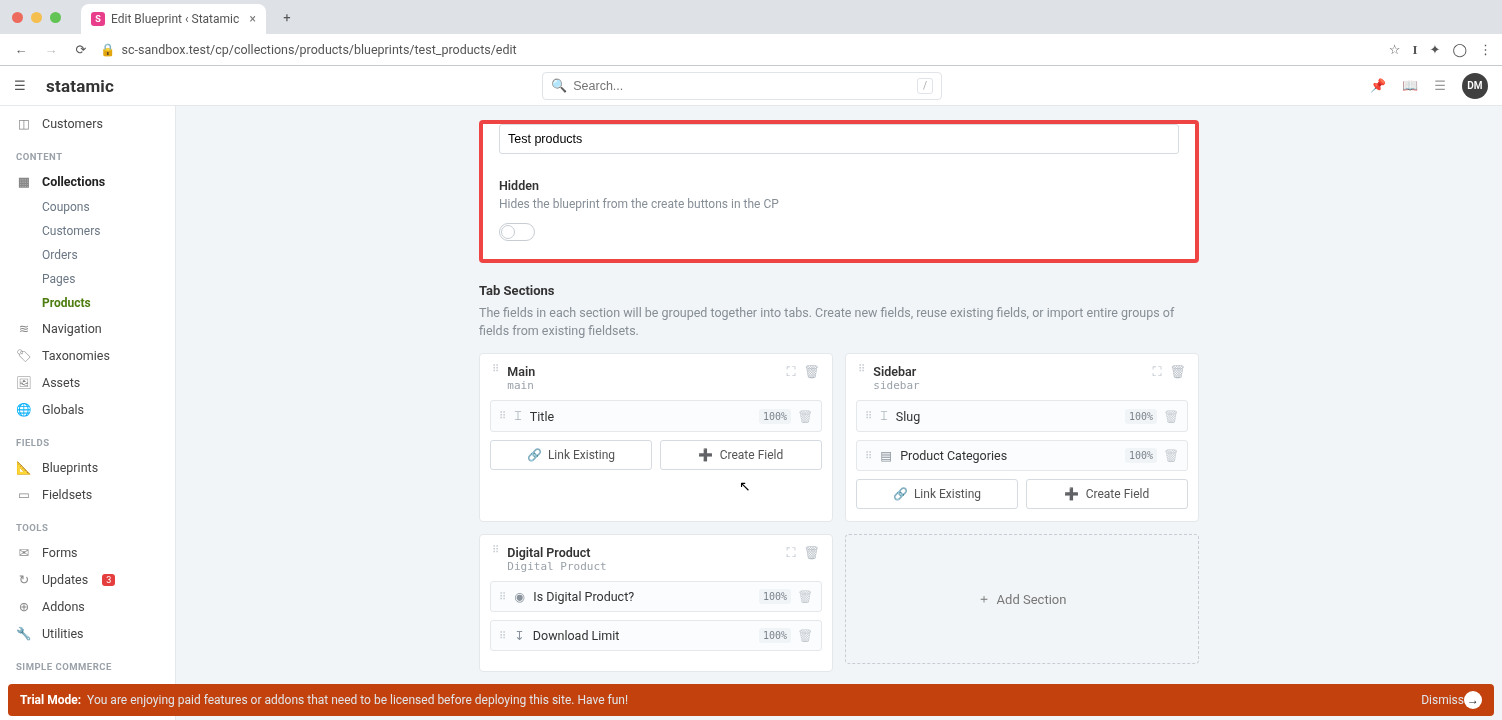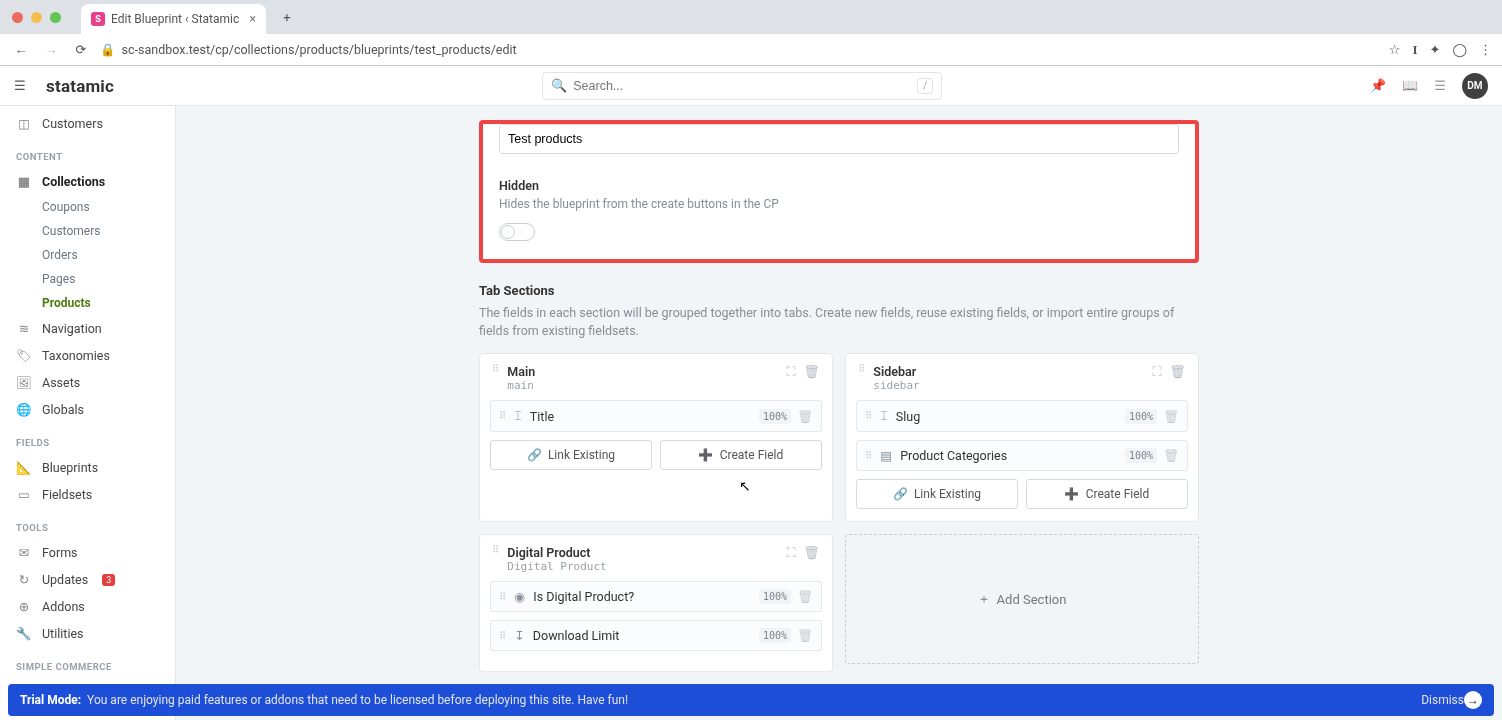--- a/index.html
+++ b/index.html
@@ -75,21 +75,21 @@
   .tab-body { padding: 0 10px 12px; }
   .field-row { border: 1px solid #e5e8eb; border-radius: 3px; padding: 7px 8px; display: flex; align-items: center; gap: 8px; margin-bottom: 8px; font-size: 12.5px; background: #fafcfd; }
   .field-icon { color: #8a939c; }
   .field-meta { margin-left: auto; display: flex; align-items: center; gap: 6px; }
   .pct { font-family: monospace; font-size: 10px; background: #f1f4f7; border-radius: 3px; padding: 2px 4px; color: #7a838c; }
   .field-del { color: #c5cad0; }
   .btn-row { display: flex; gap: 8px; margin-top: 4px; }
   .btn { flex: 1; border: 1px solid #d5dbe0; background: #fff; border-radius: 3px; height: 30px; display: flex; align-items: center; justify-content: center; gap: 6px; font-size: 12px; color: #555; cursor: pointer; }
 
   
-  .trial-bar { position: fixed; left: 8px; right: 8px; bottom: 4px; background: #1d4ed8; color: #e0e4e9; border-radius: 4px; height: 32px; display: flex; align-items: center; padding: 0 12px; font-size: 12px; }
+  .trial-bar { position: fixed; left: 8px; right: 8px; bottom: 4px; background: #c2410c; color: #e0e4e9; border-radius: 4px; height: 32px; display: flex; align-items: center; padding: 0 12px; font-size: 12px; }
   .trial-bar strong { color: #fff; margin-right: 6px; }
   .dismiss { margin-left: auto; display: flex; align-items: center; gap: 0; }
   .dismiss-circle { width: 18px; height: 18px; border-radius: 50%; background: #fff; color: #101217; font-weight: bold; display: flex; align-items: center; justify-content: center; }
 
   
   .fake-cursor { position: fixed; left: 739px; top: 478px; pointer-events: none; color: #000; font-size: 14px; }
 
   @media (max-width: 1200px) { .tab-grid { grid-template-columns: 1fr; } }
 </style>
 </head>

